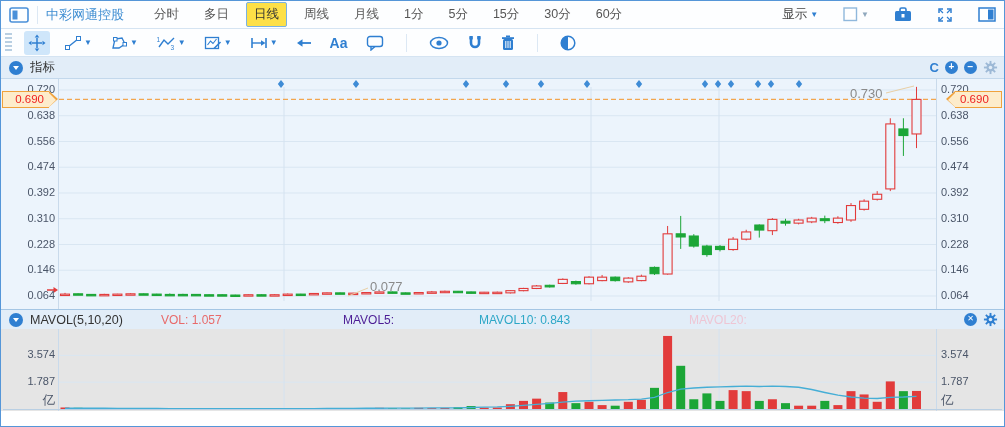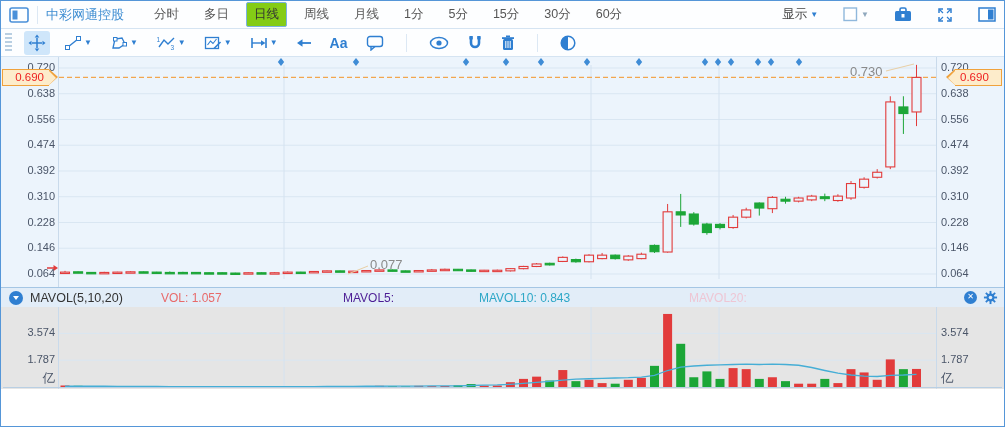--- a/index.html
+++ b/index.html
@@ -6,21 +6,21 @@
   html,body { width:1005px; height:427px; }
   body { font-family:"Liberation Sans","DejaVu Sans",sans-serif; font-size:12px; color:#444; }
   .app { position:relative; width:1005px; height:427px; border:1px solid #5596d8; background:#fff; overflow:hidden; }
 
   
   .tb1 { height:28px; border-bottom:1px solid #d5e4f2; background:#fdfeff; display:flex; align-items:center; padding:0 8px; }
   .vsep { width:1px; height:18px; background:#dce8f4; margin:0 8px; }
   .stock-name { color:#3f8ed2; font-size:13px; margin-right:22px; cursor:pointer; }
   .tabs { display:flex; align-items:center; gap:9px; }
   .tab { padding:3px 7px; color:#555; font-size:12.5px; cursor:pointer; border:1px solid transparent; border-radius:2px; }
-  .tab.active { background:#84cc16; border-color:#7ab2e2; color:#333; }
+  .tab.active { background:#fde047; border-color:#7ab2e2; color:#333; }
   .tb1-right { margin-left:auto; display:flex; align-items:center; gap:25px; }
   .dd { display:flex; align-items:center; gap:3px; color:#444; font-size:12.5px; cursor:pointer; }
   .caret-b { font-size:8px; color:#2f7fd1; }
   .caret-g { font-size:8px; color:#8fa8bd; }
   .icon-btn { display:flex; align-items:center; justify-content:center; cursor:pointer; }
 
   
   .tb2 { height:28px; border-bottom:1px solid #d5e4f2; background:#fdfeff; display:flex; align-items:center; gap:10px; padding:0 4px; }
   .grip { width:7px; height:20px; margin-right:2px;
           background:repeating-linear-gradient(to bottom,#b9cfe2 0 2px,transparent 2px 4px); }
@@ -222,20 +222,41 @@
     </span>
     <span class="vsep"></span>
     <span class="tool">
       <svg width="16" height="16" viewBox="0 0 16 16">
           <circle cx="8" cy="8" r="6.8" fill="none" stroke="#2f7fd1" stroke-width="1.5"></circle>
           <path d="M8 1.2 a6.8 6.8 0 0 0 0 13.6 Z" fill="#2f7fd1"></path>
         </svg>
     </span>
   </div>
 
+  <div class="phead">
+    <span class="coll"></span>
+    <span class="ptitle">指标</span>
+    <div class="hicons">
+      <span class="refresh">C</span>
+      <span class="circ">+</span>
+      <span class="circ">−</span>
+      <span class="icon-btn">
+        <svg width="15" height="15" viewBox="0 0 16 16">
+            <g fill="#9db9d6">
+              <rect x="7" y="1" width="2" height="14"></rect>
+              <rect x="7" y="1" width="2" height="14" transform="rotate(45 8 8)"></rect>
+              <rect x="7" y="1" width="2" height="14" transform="rotate(90 8 8)"></rect>
+              <rect x="7" y="1" width="2" height="14" transform="rotate(135 8 8)"></rect>
+              <circle cx="8" cy="8" r="4.2"></circle>
+            </g>
+            <circle cx="8" cy="8" r="1.9" fill="#e2edf8"></circle>
+          </svg>
+      </span>
+    </div>
+  </div>
 
   <div class="pchart" id="price-area">
     <svg class="layer" id="price-svg" width="1003" height="230">
         <line x1="58" y1="11" x2="935" y2="11" stroke="#d9e6f2" stroke-width="1"></line>
         <line x1="58" y1="36.74999999999997" x2="935" y2="36.74999999999997" stroke="#d9e6f2" stroke-width="1"></line>
         <line x1="58" y1="62.49999999999997" x2="935" y2="62.49999999999997" stroke="#d9e6f2" stroke-width="1"></line>
         <line x1="58" y1="88.25" x2="935" y2="88.25" stroke="#d9e6f2" stroke-width="1"></line>
         <line x1="58" y1="113.99999999999999" x2="935" y2="113.99999999999999" stroke="#d9e6f2" stroke-width="1"></line>
         <line x1="58" y1="139.75" x2="935" y2="139.75" stroke="#d9e6f2" stroke-width="1"></line>
         <line x1="58" y1="165.5" x2="935" y2="165.5" stroke="#d9e6f2" stroke-width="1"></line>

